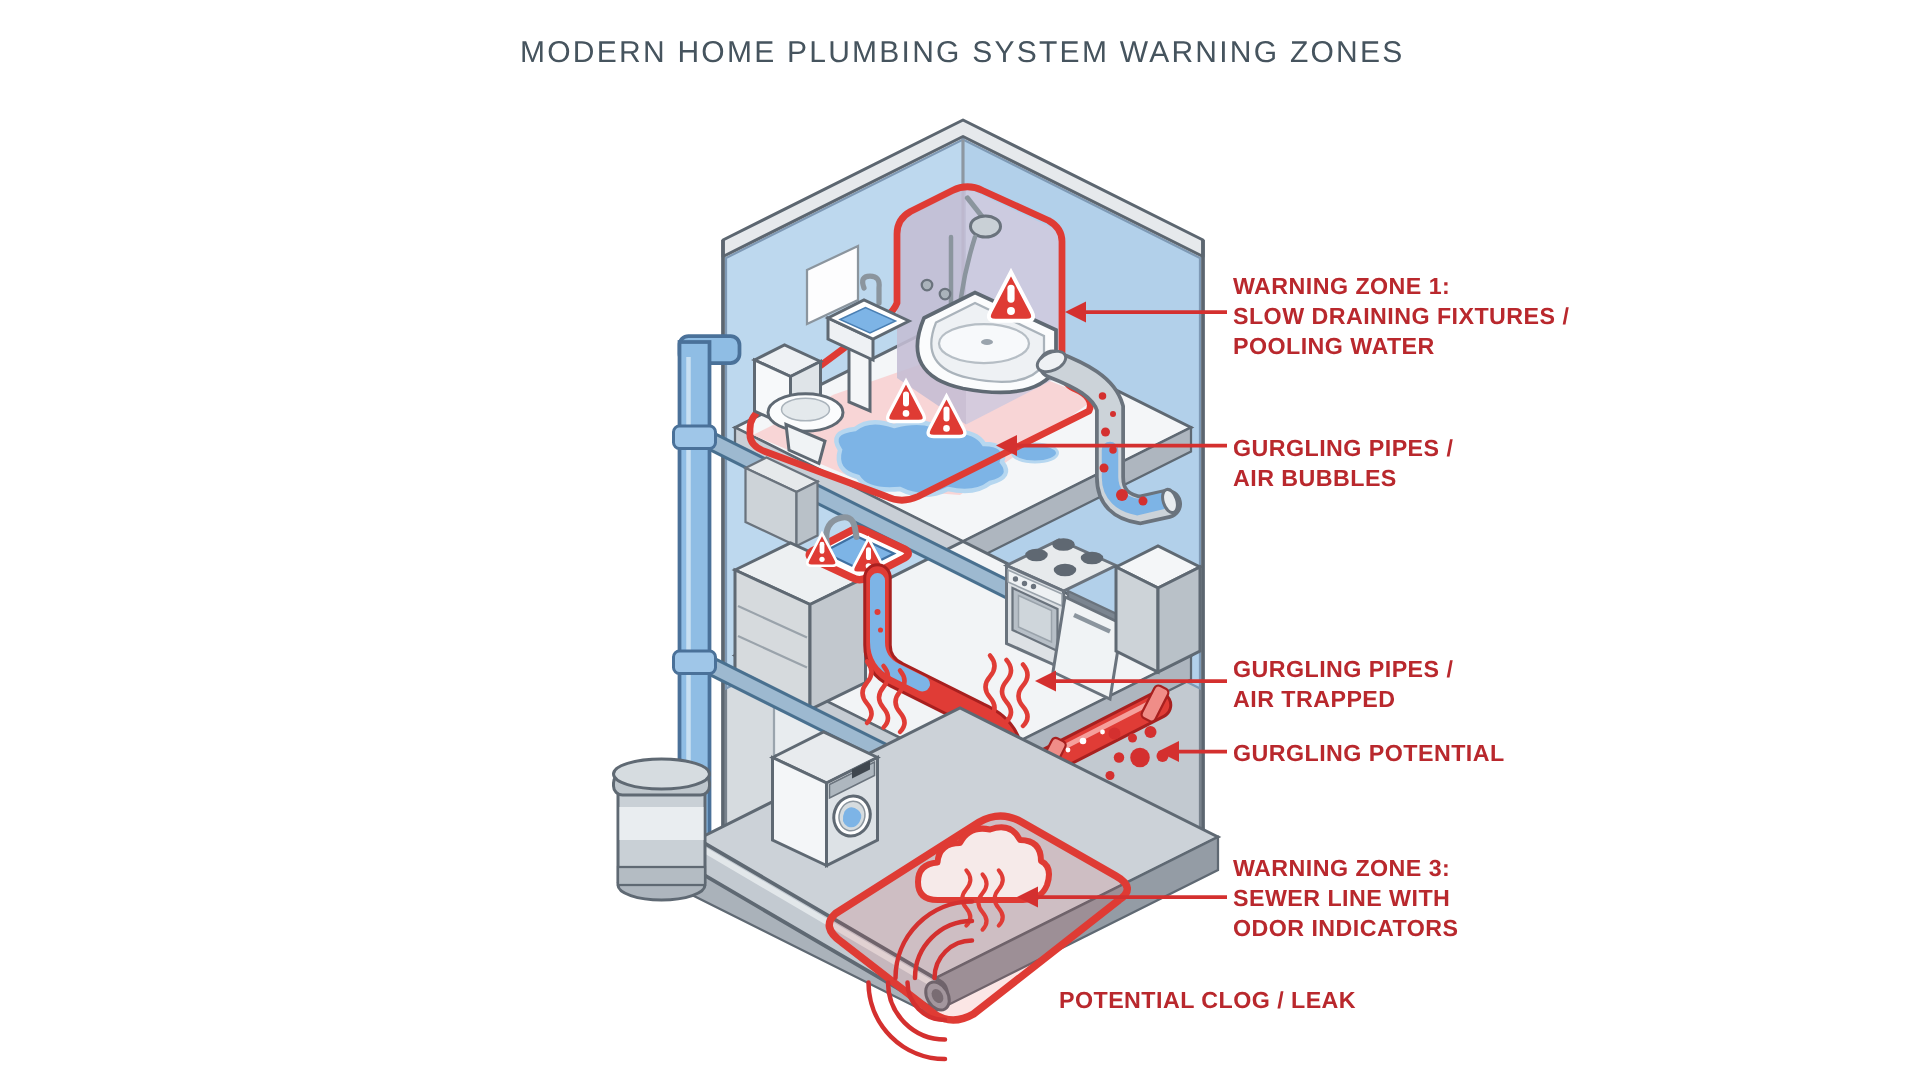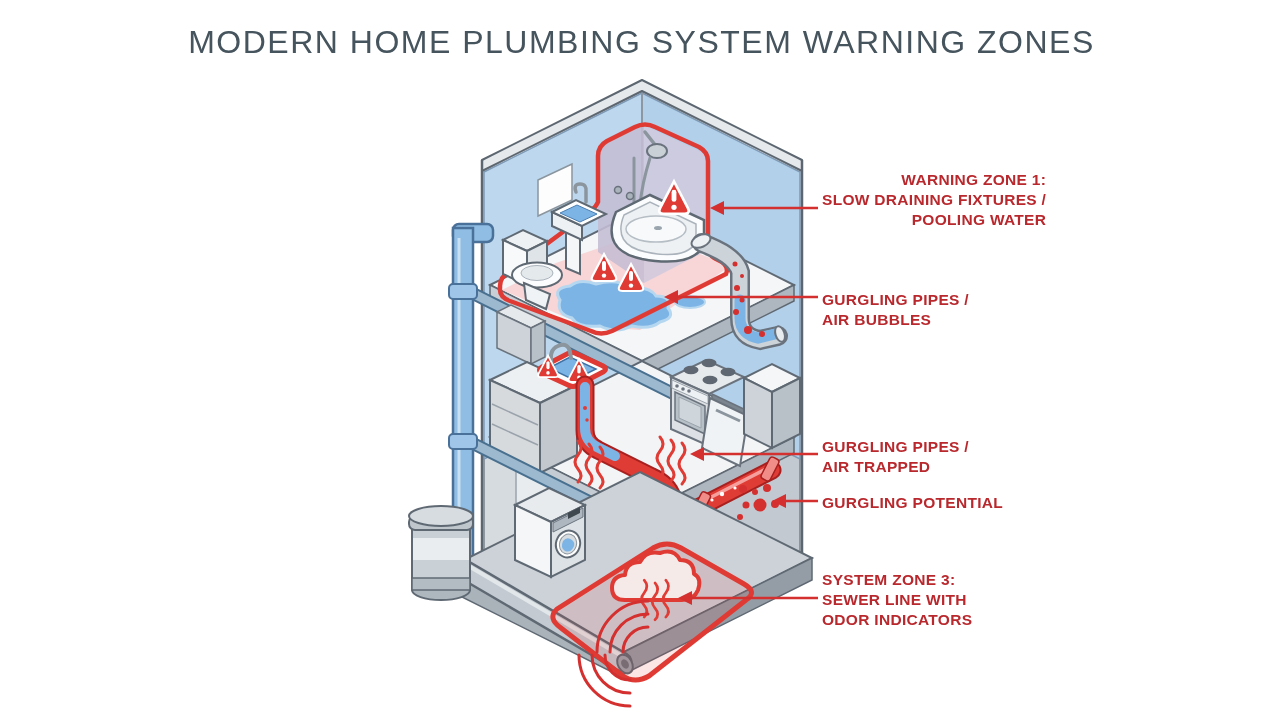--- a/index.html
+++ b/index.html
@@ -1,24 +1,24 @@
 <!DOCTYPE html>
 <html style="--background: #ffffff; --title: #46545e; --label-red: #b9282d; --arrow-red: #d4302f; --zone-red: #df3b34; --pipe-red: #e03c36; --wall-blue: #bdd8ee; --lavender: #c7c1d9; --floor-pink: #f8d3d4; --water-blue: #7db4e6;"><head>
 <meta charset="utf-8">
 <style>
   html,body{margin:0;padding:0;background:#fff;}
   #stage{position:relative;width:1283px;height:716px;background:var(--background,#fff);overflow:hidden;
          font-family:"Liberation Sans",sans-serif;}
   #art{position:absolute;left:0;top:0;}
   .title{position:absolute;left:0;top:24px;width:100%;text-align:center;
-         font-size:32px;font-weight:500;letter-spacing:1.5px;color:var(--title,#46545e);
+         font-size:20px;font-weight:500;letter-spacing:1.5px;color:var(--title,#46545e);
          white-space:pre-line;}
   .callout{position:absolute;font-size:15.5px;font-weight:700;line-height:20px;
            letter-spacing:.3px;color:var(--label-red,#b9282d);white-space:pre-line;}
-  .co-zone1{left:822px;top:170px;text-align:right;}
+  .co-zone1{left:822px;top:182px;}
   .co-bubbles{left:822px;top:290px;}
   .co-trapped{left:822px;top:437px;}
   .co-indicators{left:822px;top:493px;}
   .co-zone3{left:822px;top:570px;}
   .co-clog{left:706px;top:658px;}
 </style>
 </head>
 <body>
 
 <div id="stage">
@@ -300,16 +300,17 @@
   </svg>
 
   <div class="callout co-zone1">WARNING ZONE 1:
 SLOW DRAINING FIXTURES /
 POOLING WATER</div>
   <div class="callout co-bubbles">GURGLING PIPES /
 AIR BUBBLES</div>
   <div class="callout co-trapped">GURGLING PIPES /
 AIR TRAPPED</div>
   <div class="callout co-indicators">GURGLING POTENTIAL</div>
-  <div class="callout co-zone3">SYSTEM ZONE 3:
+  <div class="callout co-zone3">WARNING ZONE 3:
 SEWER LINE WITH
 ODOR INDICATORS</div>
+  <div class="callout co-clog">POTENTIAL CLOG / LEAK</div>
 </div>
 
 </body></html>

